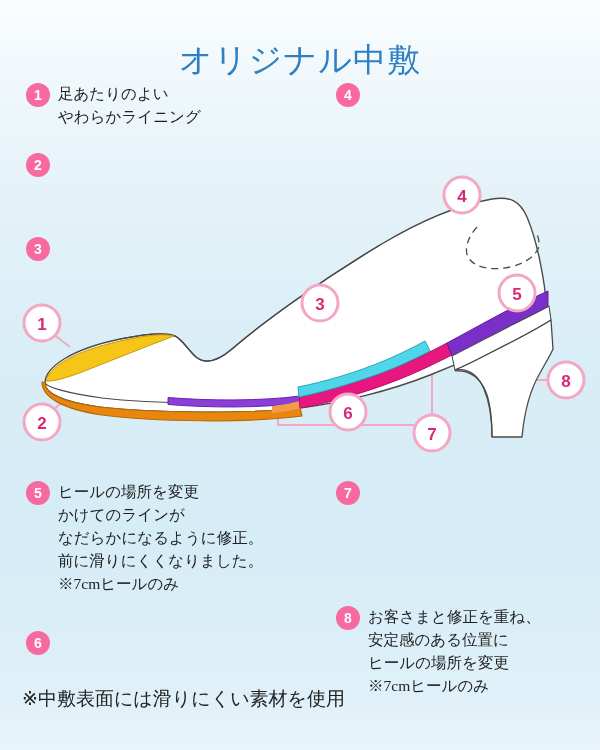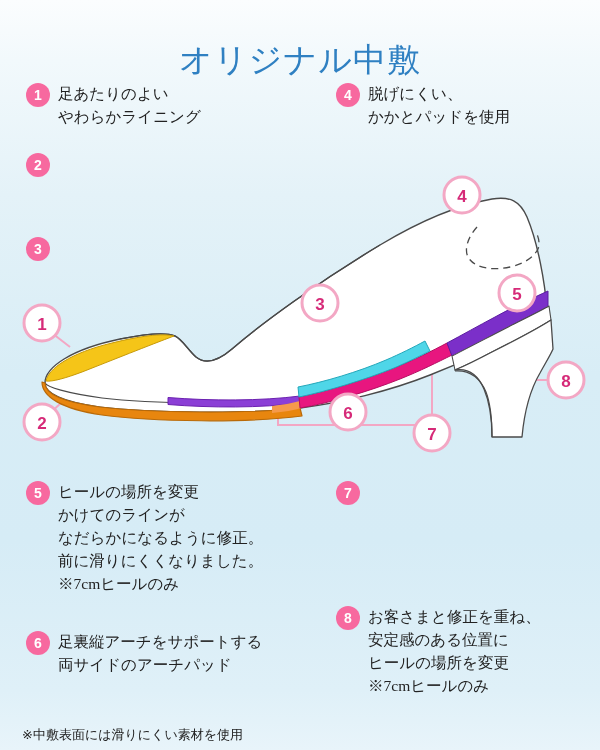--- a/index.html
+++ b/index.html
@@ -73,22 +73,22 @@
   #f3 { left: 26px;  top: 236px; width: 310px; }
   #f4 { left: 336px; top: 82px;  width: 260px; }
   #f5 { left: 26px;  top: 480px; width: 310px; }
   #f6 { left: 26px;  top: 630px; width: 320px; }
   #f7 { left: 336px; top: 480px; width: 260px; }
   #f8 { left: 336px; top: 605px; width: 260px; }
 
   #footnote {
     position: absolute;
     left: 22px;
-    top: 724px;
-    font-size: 13px;
+    top: 688px;
+    font-size: 19px;
     line-height: 22px;
     color: #222222;
     text-align: right;
   }
 
   
   #shoe-wrap {
     position: absolute;
     left: 0;
     top: 175px;
@@ -119,37 +119,33 @@
   <div class="feature" id="f2">
     <div class="badge">2</div>
   </div>
 
   <div class="feature" id="f3">
     <div class="badge">3</div>
   </div>
 
   <div class="feature" id="f4">
     <div class="badge">4</div>
-    <div class="ftext">脱げにくい、
-かかとパッドを使用</div>
   </div>
 
   <div class="feature" id="f5">
     <div class="badge">5</div>
     <div class="ftext">ヒールの場所を変更
 かけてのラインが
 なだらかになるように修正。
 前に滑りにくくなりました。
 ※7cmヒールのみ</div>
   </div>
 
   <div class="feature" id="f6">
     <div class="badge">6</div>
-    <div class="ftext">足裏縦アーチをサポートする
-両サイドのアーチパッド</div>
   </div>
 
   <div class="feature" id="f7">
     <div class="badge">7</div>
   </div>
 
   <div class="feature" id="f8">
     <div class="badge">8</div>
     <div class="ftext">お客さまと修正を重ね、
 安定感のある位置に

